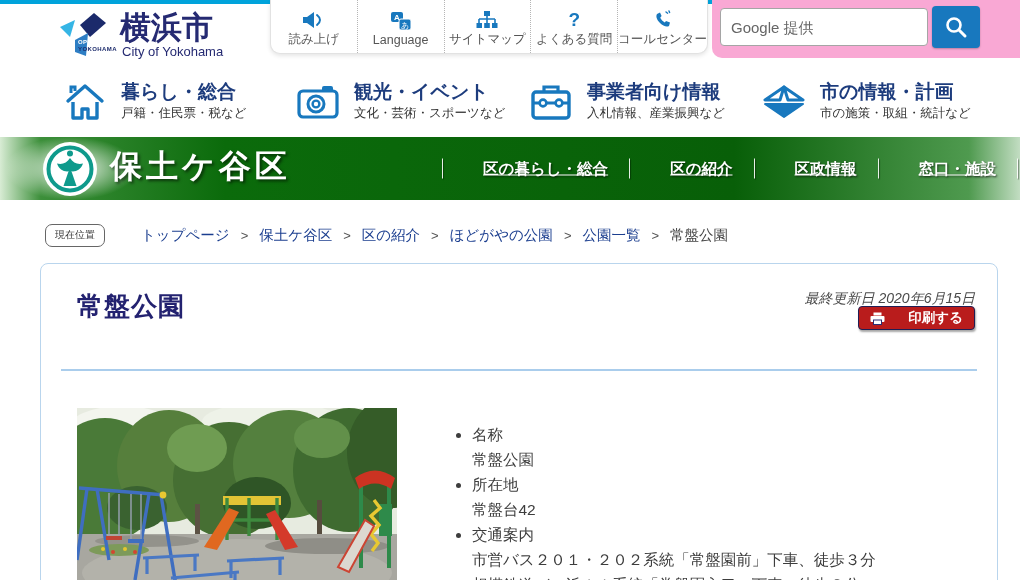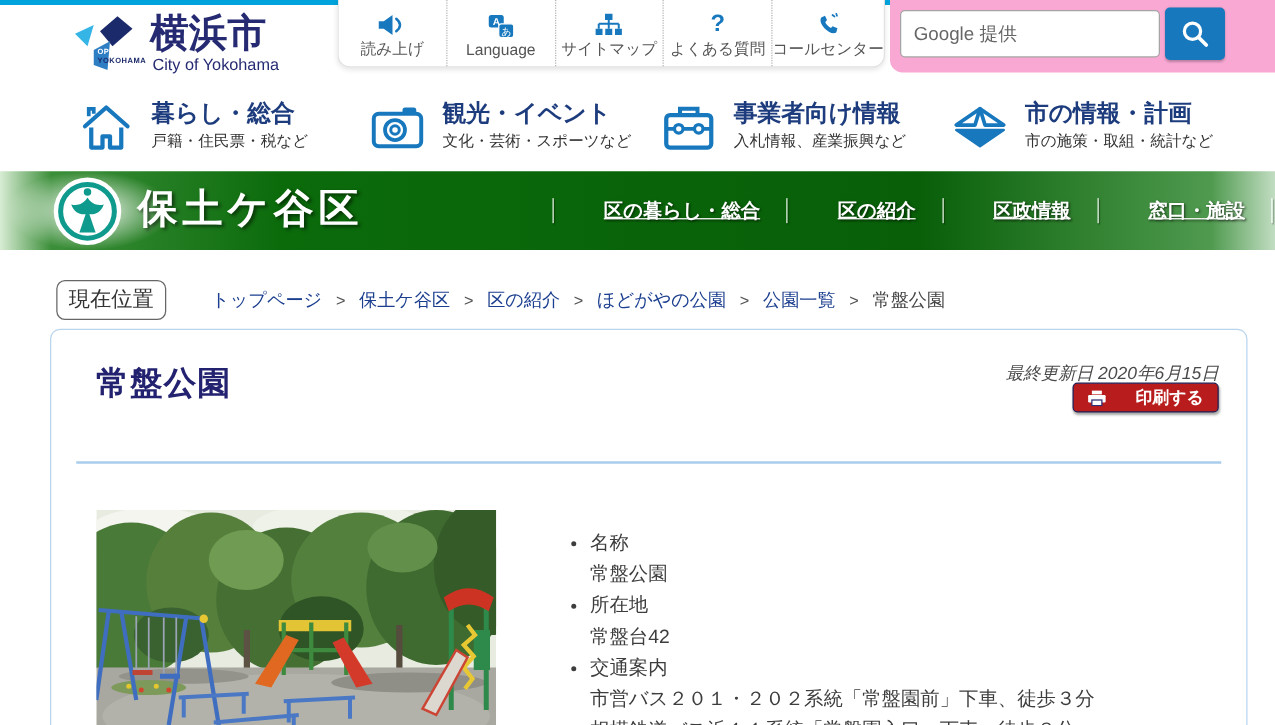--- a/index.html
+++ b/index.html
@@ -56,21 +56,21 @@
   .ward-logo { position:absolute; left:42px; top:4px; width:56px; height:56px; cursor:pointer; }
   .ward-name { position:absolute; left:110px; top:50%; transform:translateY(-54%); font-size:32px; font-weight:bold;
                color:#fff; letter-spacing:4px; text-shadow:2px 2px 3px rgba(0,0,0,.55); text-decoration:none; cursor:pointer; }
   .ward-links { position:absolute; right:2px; top:50%; transform:translateY(-50%); display:flex; align-items:center; }
   .ward-links a { padding:0 21px; font-size:15.5px; font-weight:bold; color:#fff; text-decoration:underline;
                   text-shadow:1px 1px 2px rgba(0,0,0,.6); white-space:nowrap; cursor:pointer;margin-left:19px; }
   .wsep { width:1px; height:20px; background:rgba(255,255,255,.9); box-shadow:1px 1px 1px rgba(0,0,0,.4); }
 
   
   .crumbs { position:absolute; left:45px; top:224px; display:flex; align-items:center; font-size:14.5px; white-space:nowrap; }
-  .pill { border:1px solid #666; border-radius:7px; padding:3px 9px 4px; font-size:17px; color:#333; background:#fff; margin-right:36px; }
+  .pill { border:1px solid #666; border-radius:7px; padding:3px 9px 4px; font-size:10px; color:#333; background:#fff; margin-right:36px; }
   .crumbs a { color:#1b3e8f; cursor:pointer; }
   .csep { color:#555; font-size:13px; margin:0 11px; }
   .ccur { color:#444; }
 
   
   .content { position:absolute; left:40px; top:263px; width:958px; height:340px; background:#fff;
              border:1px solid #b9d5ed; border-radius:8px; }
   .page-title { position:absolute; left:36px; top:25px; font-size:26px; font-weight:bold; color:#232270; letter-spacing:1px; }
   .updated { position:absolute; right:22px; top:26px; font-size:14px; color:#4a4a4a;font-style:italic; }
   .print-btn { position:absolute; right:22px; top:42px; height:24px; background:#b91c1c; color:#fff;

